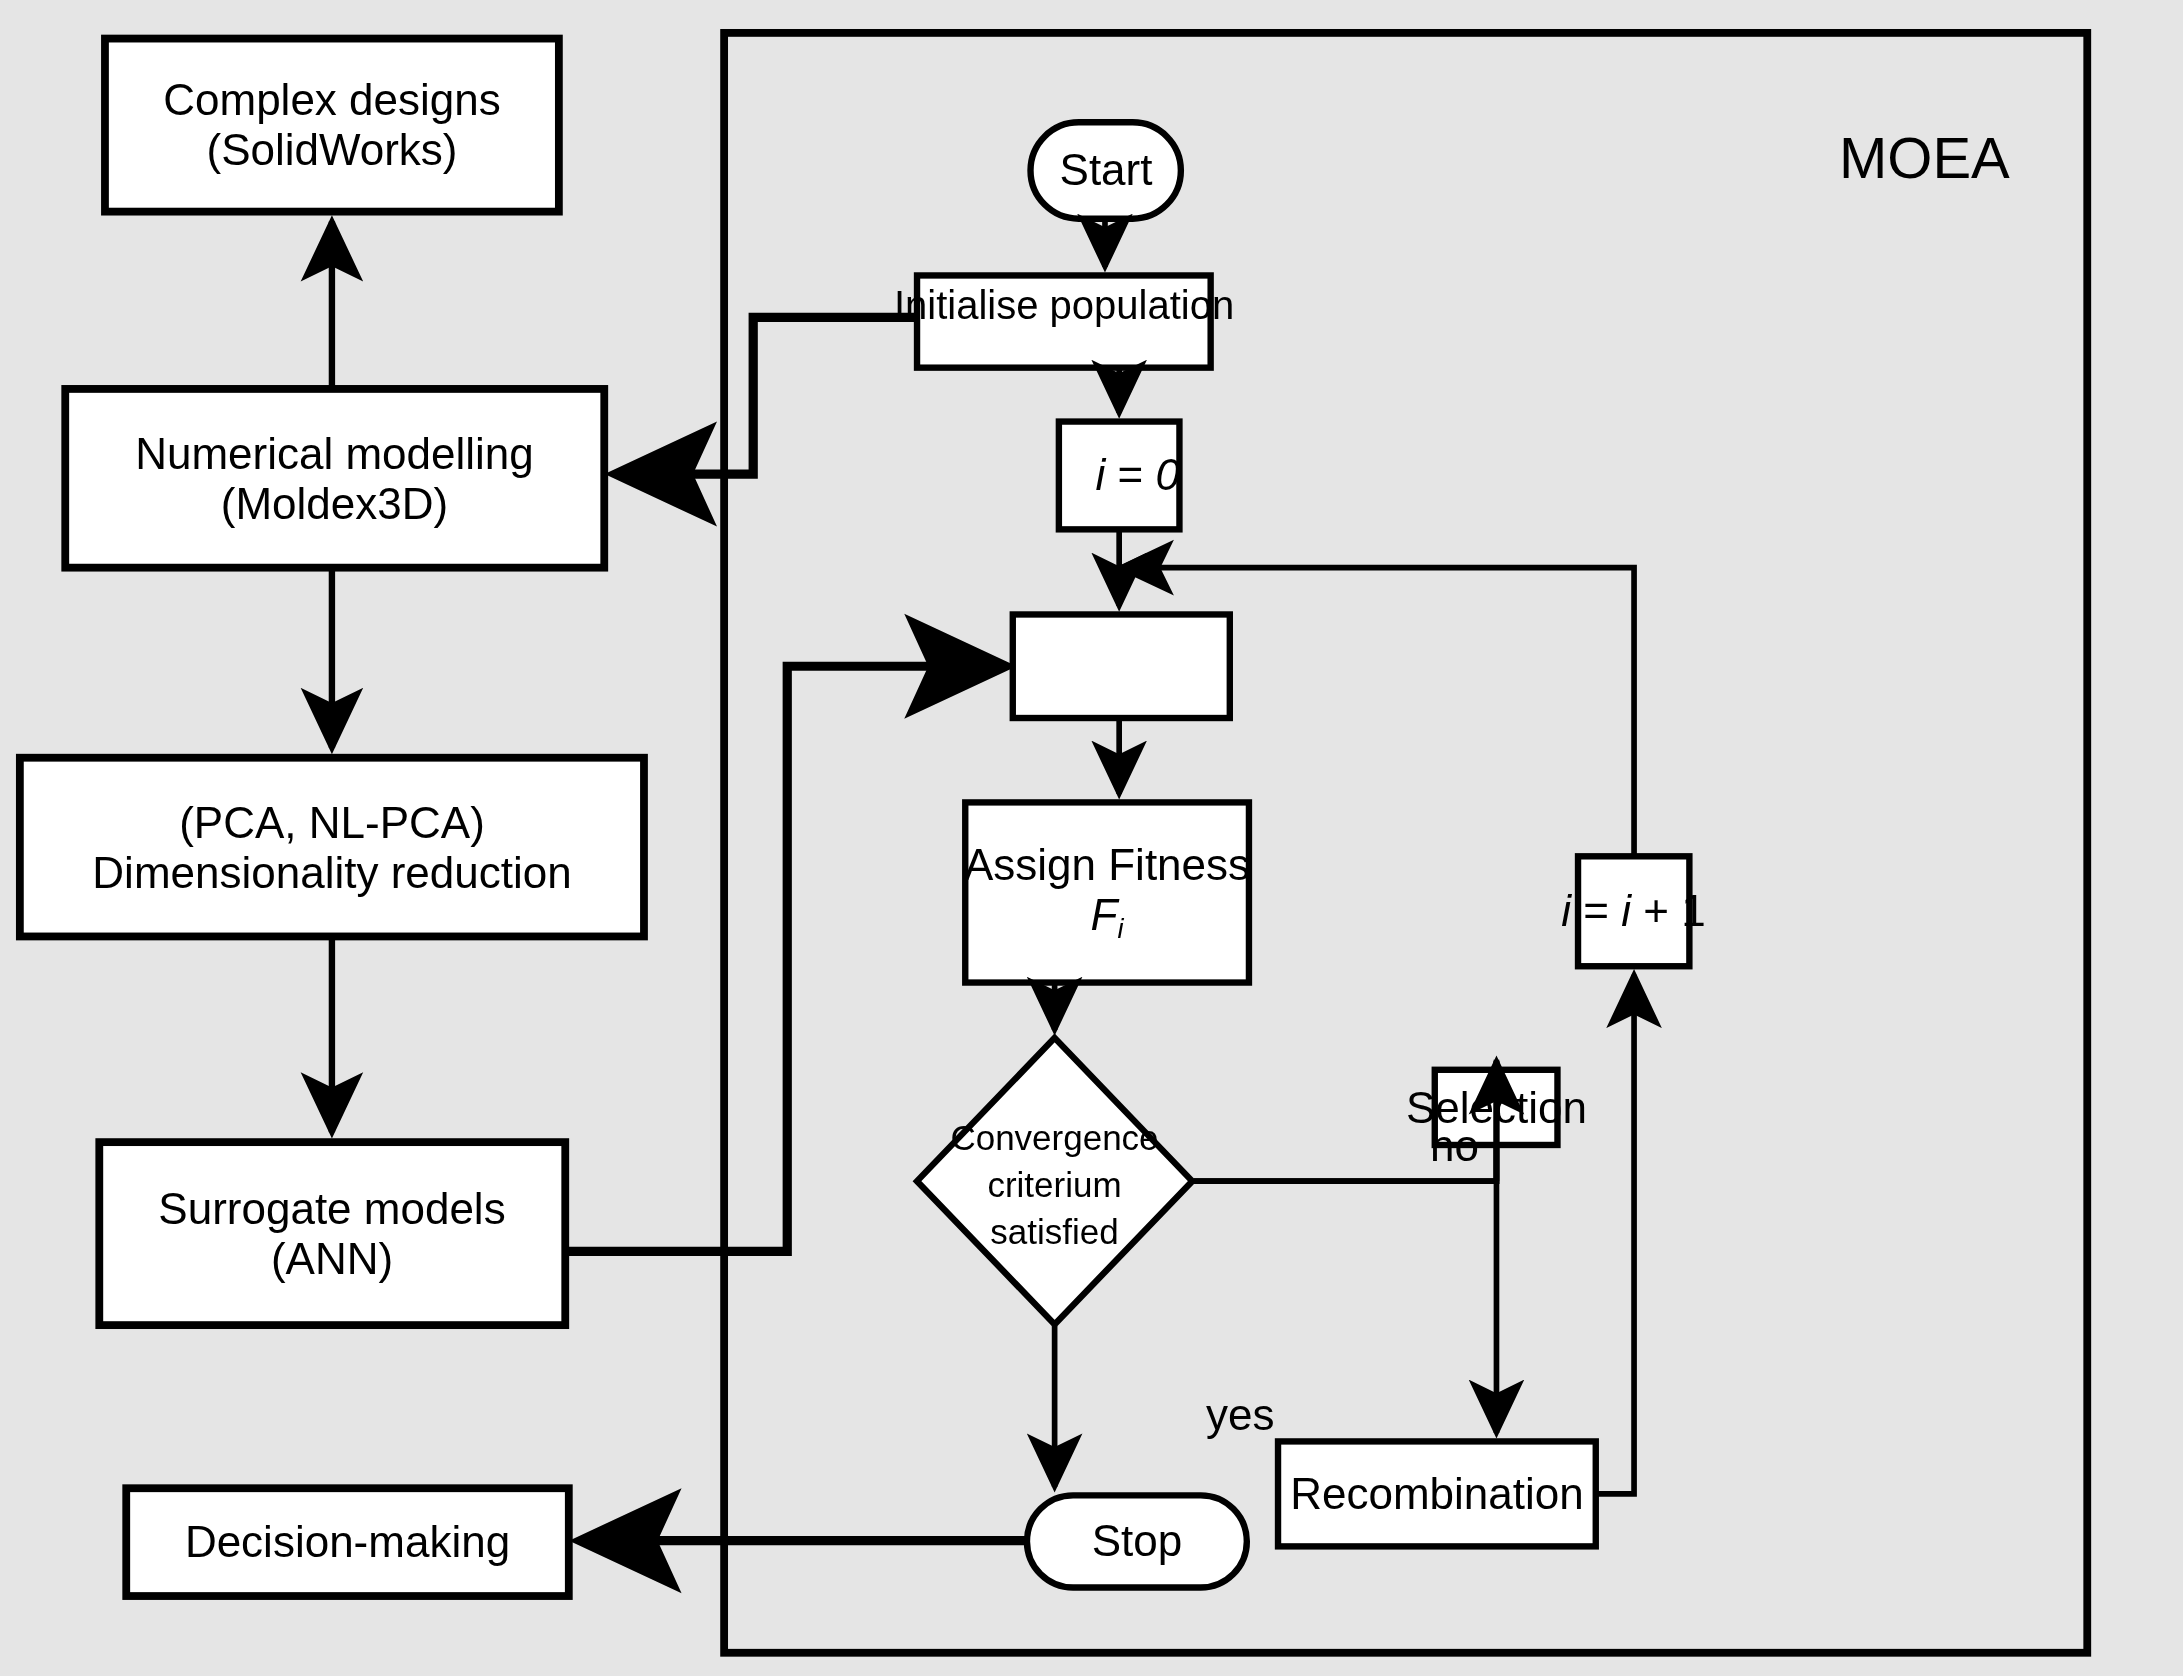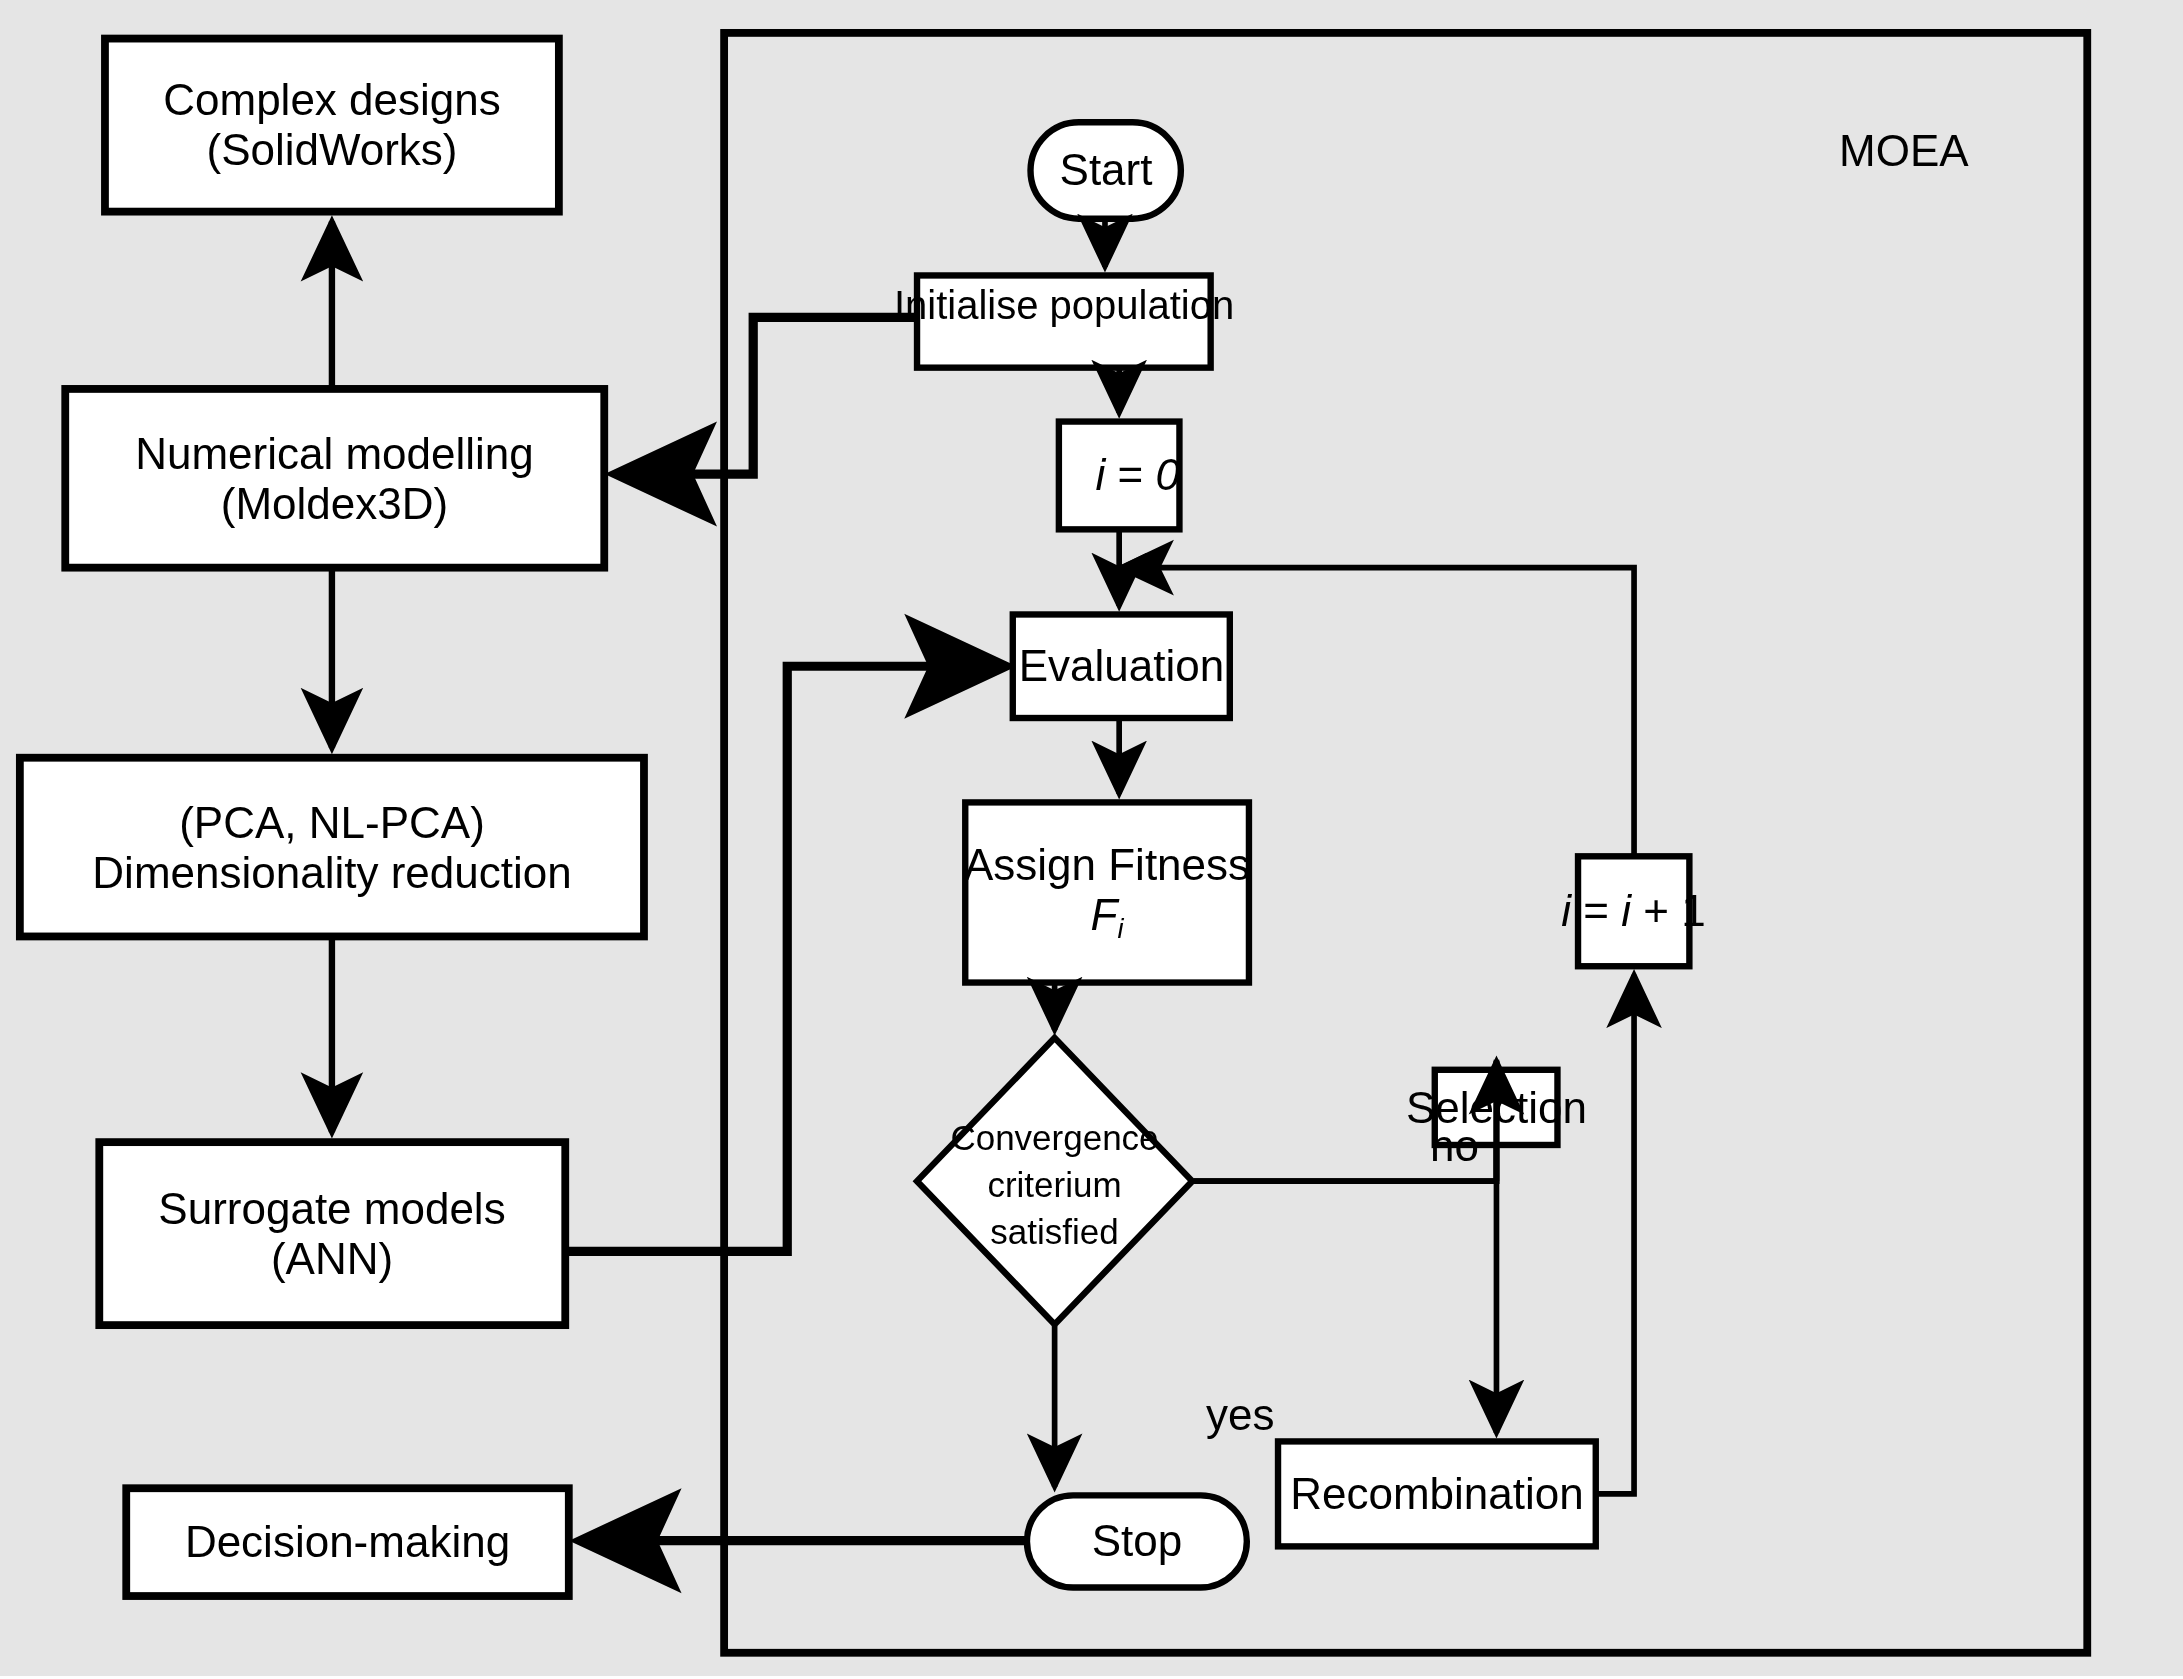--- a/index.html
+++ b/index.html
@@ -4,21 +4,21 @@
 <title>MOEA Flowchart</title>
 <style>
   html,body{margin:0;padding:0;background:#ffffff;}
   body{font-family:"Liberation Sans", sans-serif;}
   #stage{position:relative;width:2183px;height:1676px;background:#e5e5e5;overflow:hidden;}
   #stage svg{position:absolute;left:0;top:0;width:2183px;height:1680px;}
   .lbl{position:absolute;color:#000;text-align:center;line-height:1.12;
        font-family:"Liberation Sans", sans-serif;white-space:nowrap;}
   .lbl-box{font-size:44px;}
   .lbl-small{font-size:35px;}
-  .lbl-moea{font-size:44px;}
+  .lbl-moea{font-size:58px;}
   .ital{font-style:italic;}
   .sub{font-size:0.62em;vertical-align:-0.28em;font-style:italic;}
   .ctr{display:flex;align-items:center;justify-content:center;flex-direction:column;}
 </style>
 </head>
 <body>
 
 <div id="stage">
 
   <svg viewBox="0 0 3078 2368" xmlns="http://www.w3.org/2000/svg">
@@ -128,21 +128,20 @@
   <div class="lbl lbl-box ctr" style="left:1031px;top:122px;width:150px;height:96px;">Start</div>
 
   <div class="lbl lbl-box ctr" style="left:917px;top:259px;width:294px;height:92px;font-size:40px;">Initialise  population</div>
 
   <div class="lbl lbl-box ctr" style="left:1059px;top:421px;width:121px;height:108px;align-items:flex-end;">
     <span>
       <span class="ital">i</span><span> = </span><span class="ital">0</span>
     </span>
   </div>
 
-  <div class="lbl lbl-box ctr" style="left:1013px;top:614px;width:217px;height:104px;">Evaluation</div>
 
   <div class="lbl lbl-box ctr" style="left:965px;top:802px;width:284px;height:180px;">
     <span>Assign Fitness</span>
     <span>
       <span class="ital">F</span><span class="sub">i</span>
     </span>
   </div>
 
   <div class="lbl lbl-small ctr" style="left:941px;top:1096px;width:227px;height:177px;line-height:1.35;align-items:center;">
     <span>Convergence</span>

